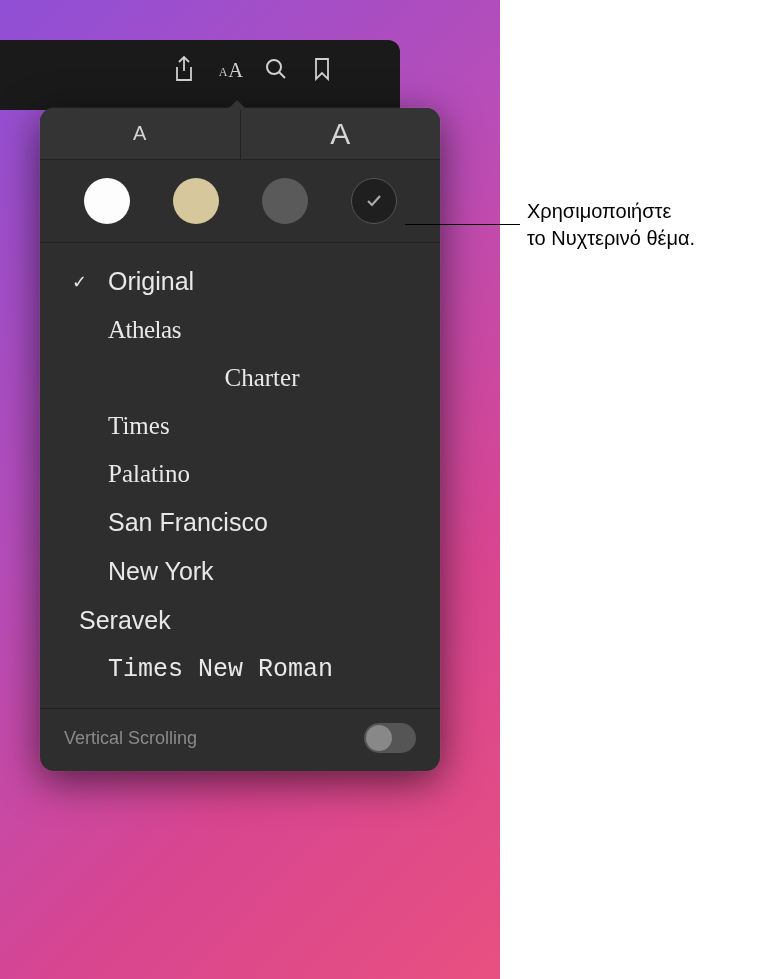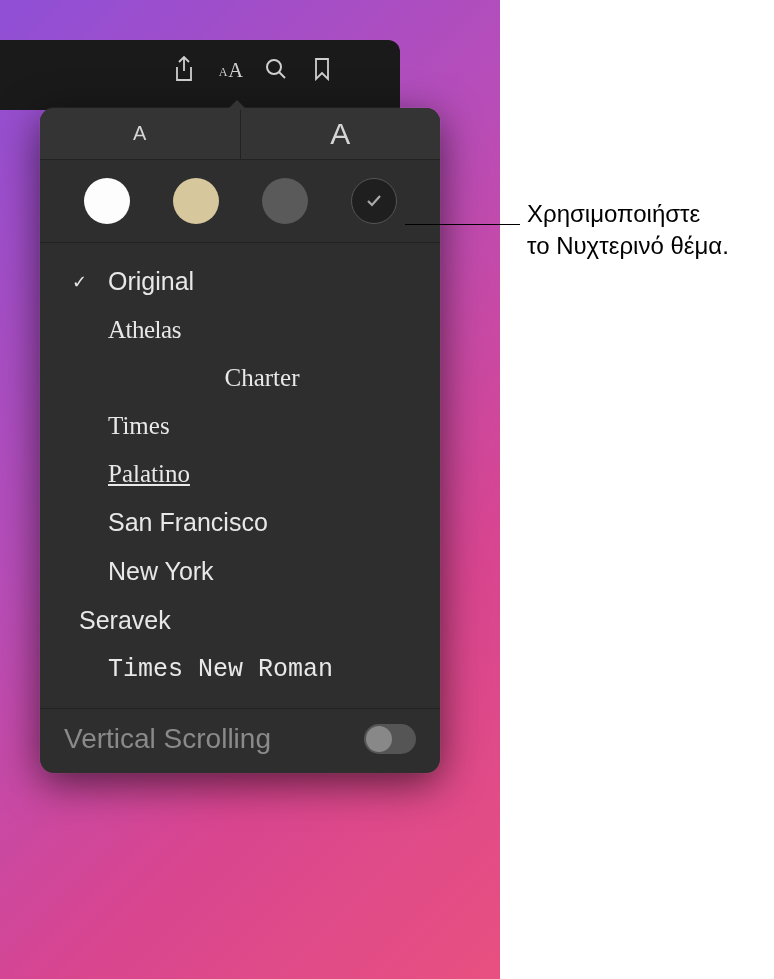--- a/index.html
+++ b/index.html
@@ -119,33 +119,33 @@
       position: absolute;
       left: 32px;
       color: #e8e8e8;
       font-size: 18px;
     }
     .font-original { font-family: -apple-system, sans-serif; }
     .font-athelas { font-family: Georgia, serif; letter-spacing: -0.5px; text-align: center; }
     .font-charter { font-family: "Charter", Georgia, serif; justify-content: center; }
     .font-georgia { font-family: Georgia, serif; }
     .font-iowan { font-family: "Iowan Old Style", Georgia, serif; }
-    .font-palatino { font-family: Palatino, "Palatino Linotype", serif; text-decoration: underline; }
+    .font-palatino { font-family: Palatino, "Palatino Linotype", serif; }
     .font-sf { font-family: -apple-system, sans-serif; }
     .font-ny { font-family: Liberation Sans, sans-serif; }
     .font-seravek { font-family: Seravek, -apple-system, sans-serif; padding-left: 39px; }
     .font-times { font-family: Liberation Mono, monospace; }
     .scroll-row {
       display: flex;
       align-items: center;
       justify-content: space-between;
       padding: 14px 24px 18px 24px;
       border-top: 1px solid #222;
       color: #8a8a8a;
-      font-size: 28px;
+      font-size: 18px;
     }
     .toggle {
       width: 52px;
       height: 30px;
       border-radius: 15px;
       background: #555;
       position: relative;
       cursor: pointer;
     }
     .toggle-knob {
@@ -153,21 +153,21 @@
       top: 2px; left: 2px;
       width: 26px; height: 26px;
       border-radius: 50%;
       background: #888;
     }
     .callout {
       position: absolute;
       top: 198px;
       left: 527px;
       color: #000;
-      font-size: 24px;
+      font-size: 20px;
       line-height: 1.35;
     }
     .callout-line {
       position: absolute;
       top: 224px;
       left: 405px;
       width: 115px;
       height: 1px;
       background: #000;
     }

